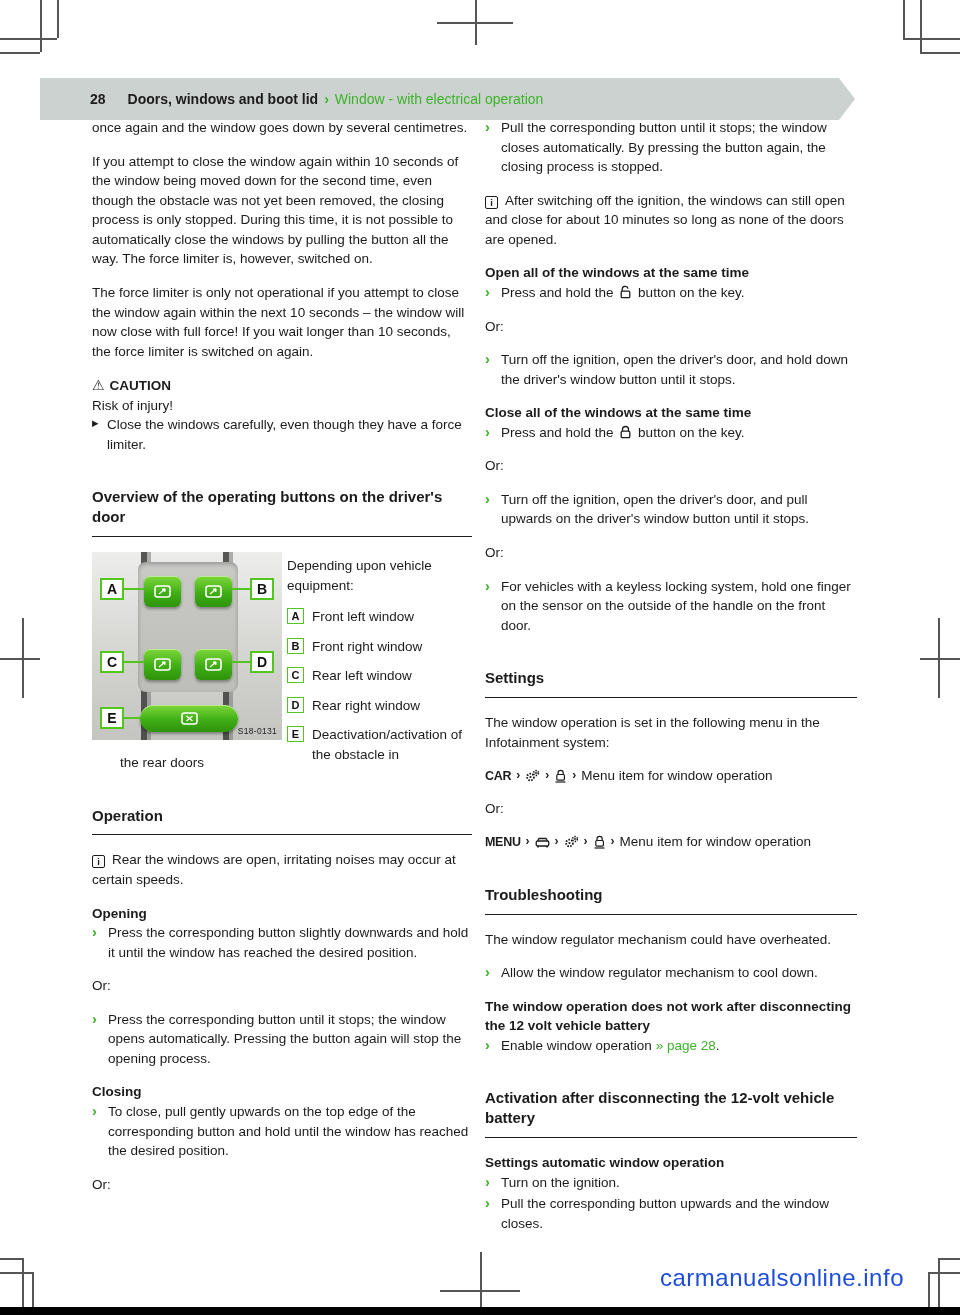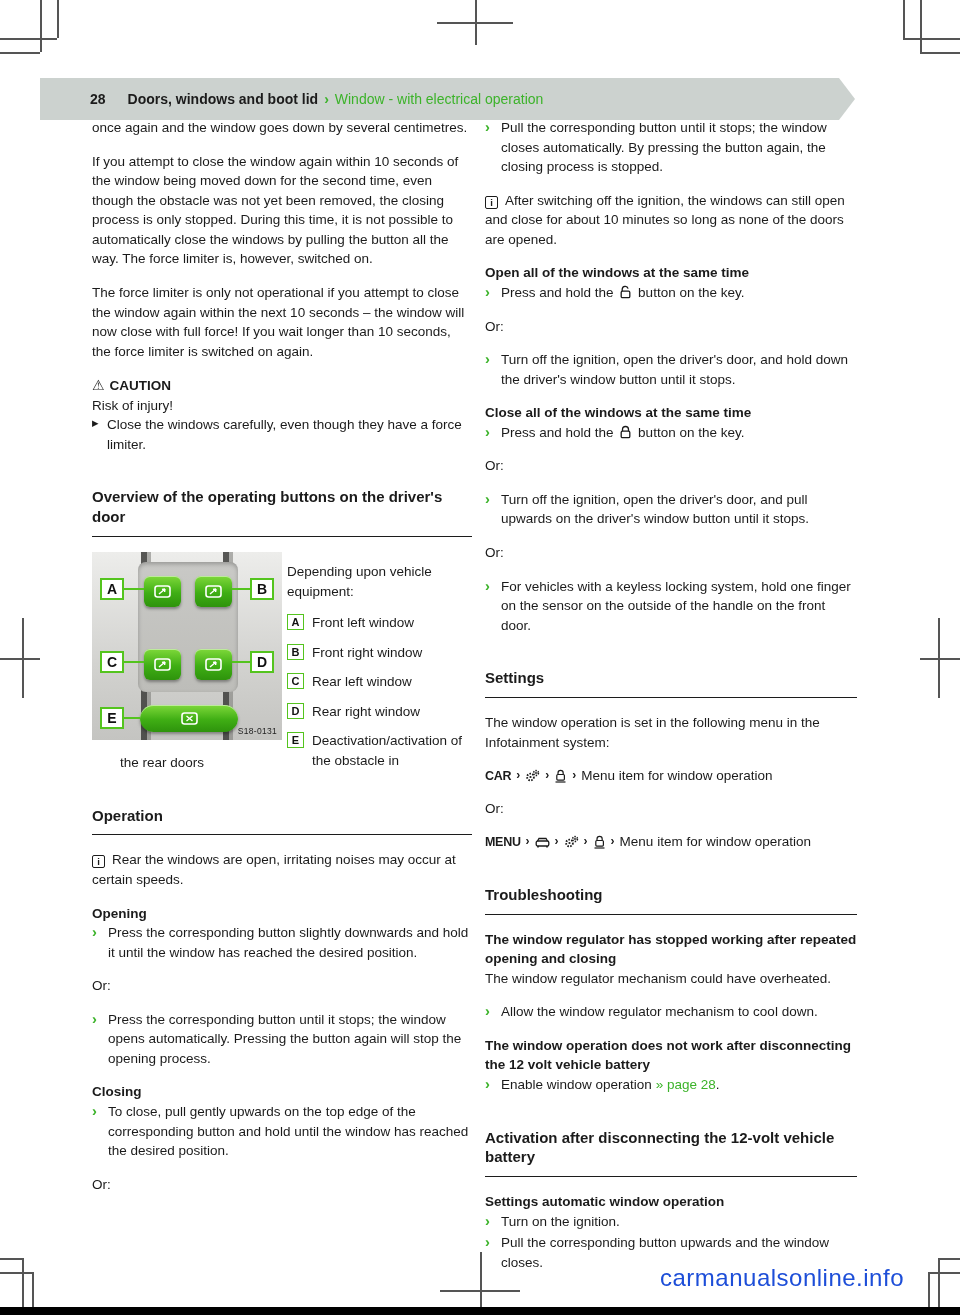--- a/index.html
+++ b/index.html
@@ -70,21 +70,21 @@
     box-shadow:inset 0 1px 0 rgba(255,255,255,.5),0 2px 3px rgba(0,0,0,.35);
     display:flex;align-items:center;justify-content:center;
   }
   .lbox{
     position:absolute;width:24px;height:22px;background:#fff;border:2px solid #54c41e;
     font-weight:bold;font-size:14px;text-align:center;line-height:19px;color:#111;
   }
   .lline{position:absolute;height:2px;background:#54c41e;}
   .figcode{position:absolute;right:5px;bottom:3px;font-size:8.5px;color:#222;letter-spacing:.3px;}
   
-  .legend{position:absolute;left:195px;top:10px;width:180px;}
+  .legend{position:absolute;left:195px;top:4px;width:180px;}
   .legend .intro{margin:0 0 12px 0;}
   .legend-item{display:flex;align-items:flex-start;margin:0 0 10px 0;}
   .kbox{
     flex:0 0 auto;width:17px;height:16px;border:1.6px solid #54c41e;background:#fff;
     font-weight:bold;font-size:11px;text-align:center;line-height:14px;margin:1px 8px 0 0;color:#111;
   }
   .legend-cont{margin:0 0 26px 28px;}
   
   .menupath{display:flex;align-items:center;flex-wrap:wrap;gap:5px;margin:0 0 13px 0;}
   .mp-root{font-weight:bold;font-size:12.5px;letter-spacing:-.3px;}
@@ -334,21 +334,20 @@
           <path d="M4 5.5 V4 a2.6 2.6 0 0 1 5.2 0 V5.5" fill="none" stroke="#1b1b1b" stroke-width="1.2"></path>
           <rect x="2.8" y="5.5" width="7.6" height="5.6" rx="1" fill="none" stroke="#1b1b1b" stroke-width="1.2"></rect>
           <path d="M1.5 13 h10" stroke="#1b1b1b" stroke-width="1.2"></path>
         </svg>
       </span>
     <span class="mp-sep">›</span>
     <span>Menu item for window operation</span>
   </div>
 
   <h2 class="sect mt-lg">Troubleshooting</h2>
-  <p class="subhead">The window regulator has stopped working after repeated opening and closing</p>
   <p class="body">The window regulator mechanism could have overheated.</p>
   <div class="bullet">
     <span class="bmark">›</span>
     <span>Allow the window regulator mechanism to cool down.</span>
   </div>
   <p class="subhead">The window operation does not work after disconnecting the 12 volt vehicle battery</p>
   <div class="bullet">
     <span class="bmark">›</span>
     <span>Enable window operation</span>
     <span class="link-green">» page 28</span><span>.</span>

